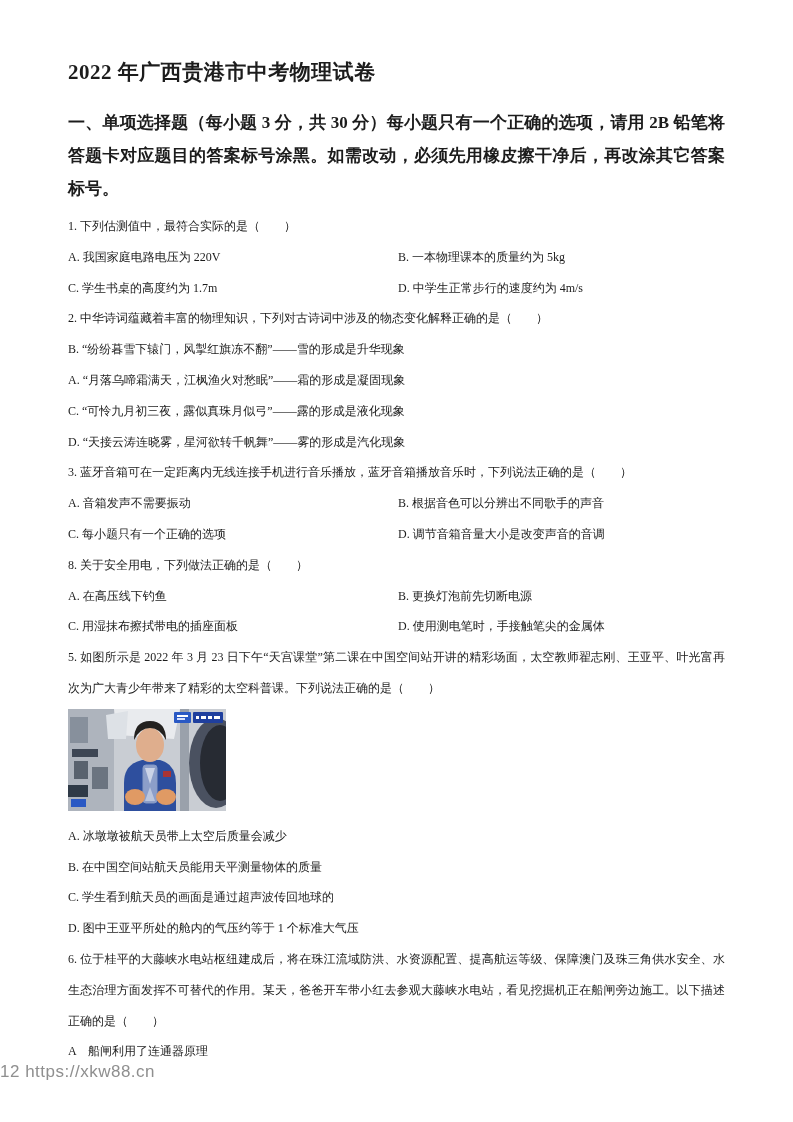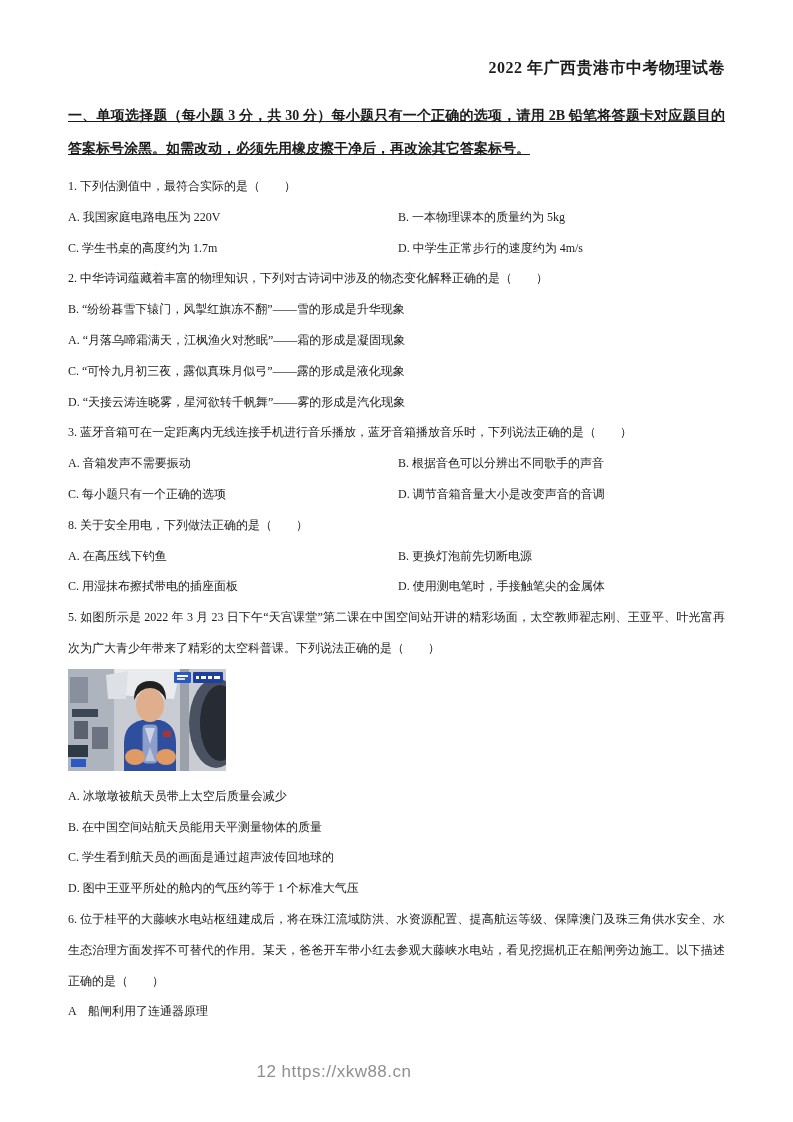--- a/index.html
+++ b/index.html
@@ -10,33 +10,32 @@
     position: relative;
     overflow: hidden;
     font-family: "Liberation Serif", "DejaVu Serif", serif;
     color: #1c1c1c;
   }
   .page {
     padding: 58px 68px 0 68px;
     width: 657px;
   }
   .doc-title {
-    font-size: 16px;
+    font-size: 21px;
     font-weight: bold;
-    text-align: right;
+    text-align: left;
     margin: 0 0 20px 0;
     letter-spacing: 0.5px;
   }
   .section-header {
-    font-size: 14px;
+    font-size: 17px;
     font-weight: bold;
     line-height: 33px;
     text-align: justify;
     margin: 0 0 6px 0;
-    text-decoration: underline;
   }
   .bline {
     font-size: 12px;
     line-height: 30.8px;
     margin: 0;
   }
   .stem-wrap { text-align: justify; }
   .row2 { display: flex; }
   .row2 .opt-left { width: 330px; flex: 0 0 330px; }
   .row2 .opt-right { flex: 1; }
@@ -44,21 +43,21 @@
     width: 158px; height: 102px;
     margin: 5px 0 10px 0;
     overflow: hidden;
     background: #c9cdd3;
   }
   .figure-box svg { display: block; }
   .page-footer {
     position: absolute;
     top: 1062px; left: 0;
     width: 668px;
-    text-align: center;
+    text-align: left;
     font-family: "Liberation Sans", "DejaVu Sans", sans-serif;
     font-size: 17px;
     color: #8f8f8f;
     letter-spacing: 0.5px;
   }
 </style>
 </head>
 <body>
 
 <div class="page">

